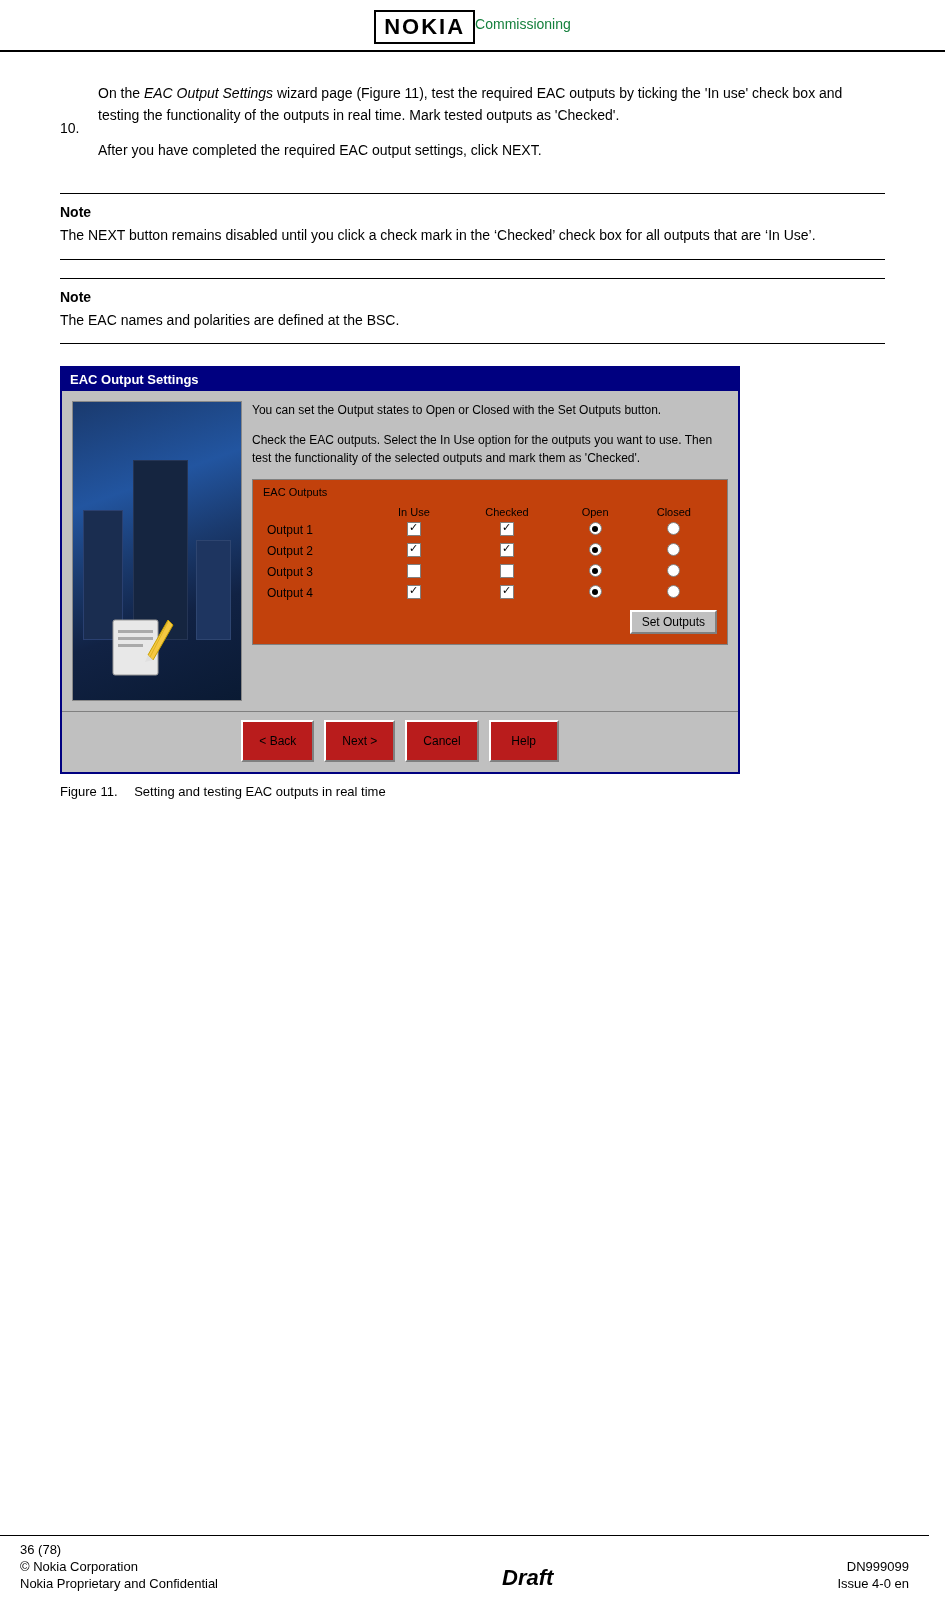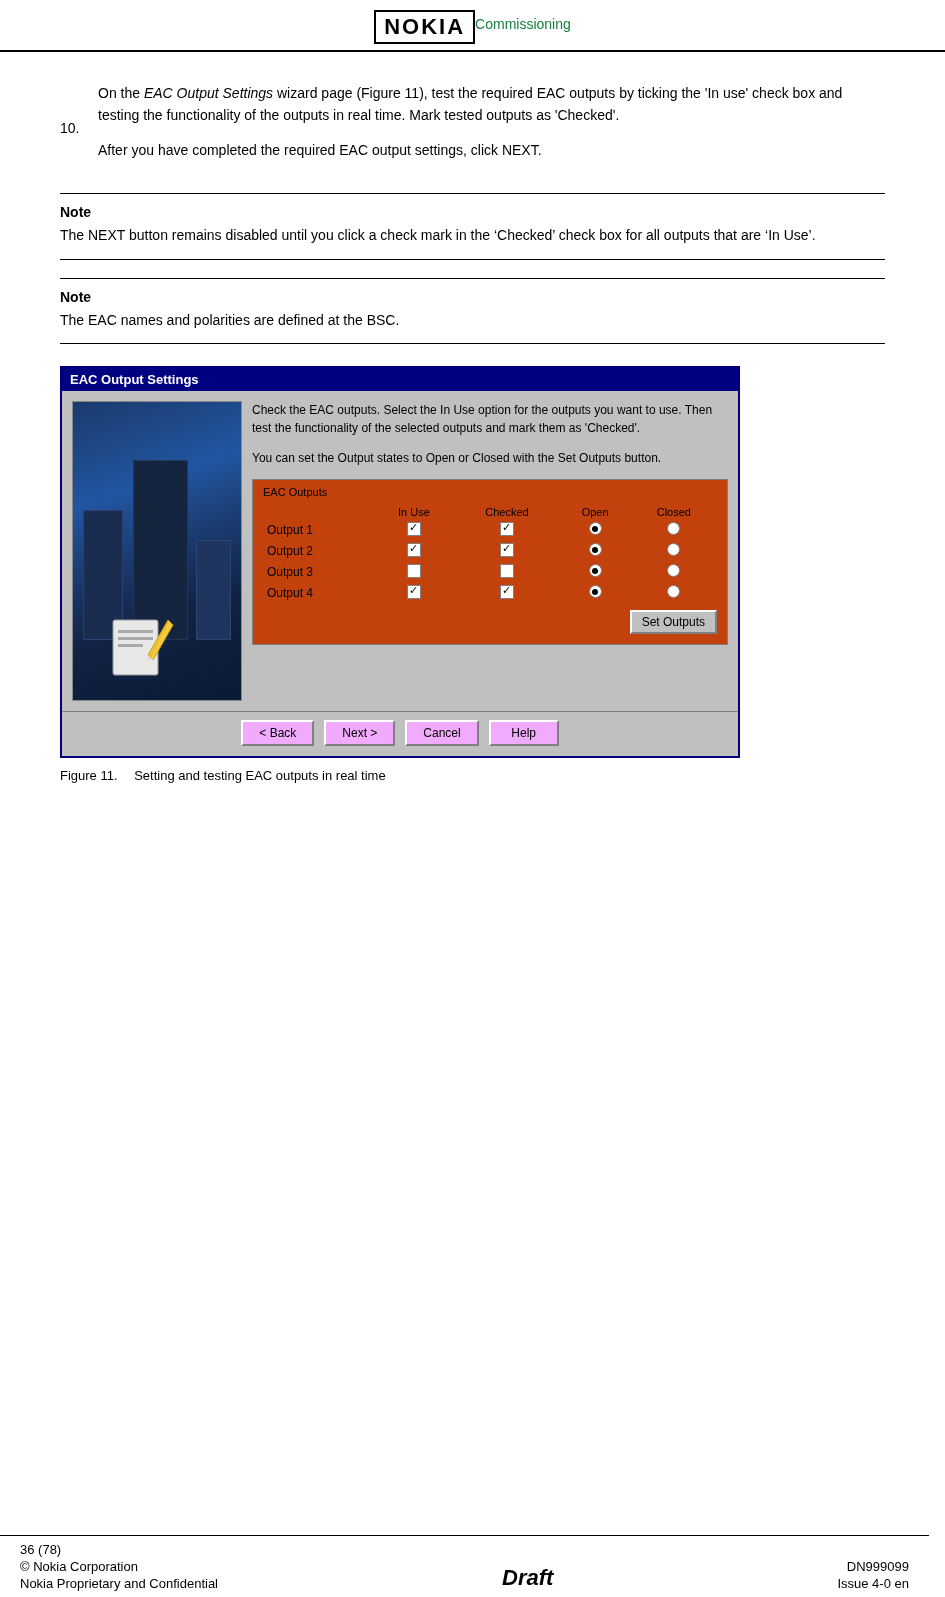--- a/index.html
+++ b/index.html
@@ -260,25 +260,25 @@
     
     .dialog-footer {
       display: flex;
       justify-content: center;
       gap: 10px;
       padding: 8px 10px 10px 10px;
       border-top: 1px solid #808080;
       background: #c0c0c0;
     }
     .dialog-btn {
-      background: #f0abfc;
+      background: #b91c1c;
       border: 2px solid #fff;
       border-right-color: #808080;
       border-bottom-color: #808080;
-      padding: 4px 16px;
+      padding: 12px 16px;
       font-size: 12px;
       cursor: pointer;
       min-width: 70px;
       text-align: center;
     }
 
     
     .figure-caption {
       margin-top: 10px;
       font-size: 13px;
@@ -359,22 +359,22 @@
             <rect x="15" y="30" width="35" height="3" fill="#aaa"></rect>
             <rect x="15" y="37" width="35" height="3" fill="#aaa"></rect>
             <rect x="15" y="44" width="25" height="3" fill="#aaa"></rect>
             <polygon points="45,55 65,20 70,25 50,60" fill="#f5c842" stroke="#c8a000" stroke-width="1"></polygon>
             <polygon points="45,55 50,60 42,62" fill="#e0e0e0"></polygon>
             <line x1="47" y1="57" x2="65" y2="22" stroke="#c8a000" stroke-width="0.5"></line>
           </svg>
         </div>
 
         <div class="dialog-right">
+          <div class="dialog-description">You can set the Output states to Open or Closed with the Set Outputs button.</div>
           <div class="dialog-description">Check the EAC outputs. Select the In Use option for the outputs you want to use. Then test the functionality of the selected outputs and mark them as 'Checked'.</div>
-          <div class="dialog-description">You can set the Output states to Open or Closed with the Set Outputs button.</div>
 
           <div class="eac-outputs-group">
             <div class="eac-outputs-legend">EAC Outputs</div>
             <table class="outputs-table">
               <thead>
                 <tr>
                   <th></th>
                   <th>In Use</th>
                   <th>Checked</th>
                   <th>Open</th>

